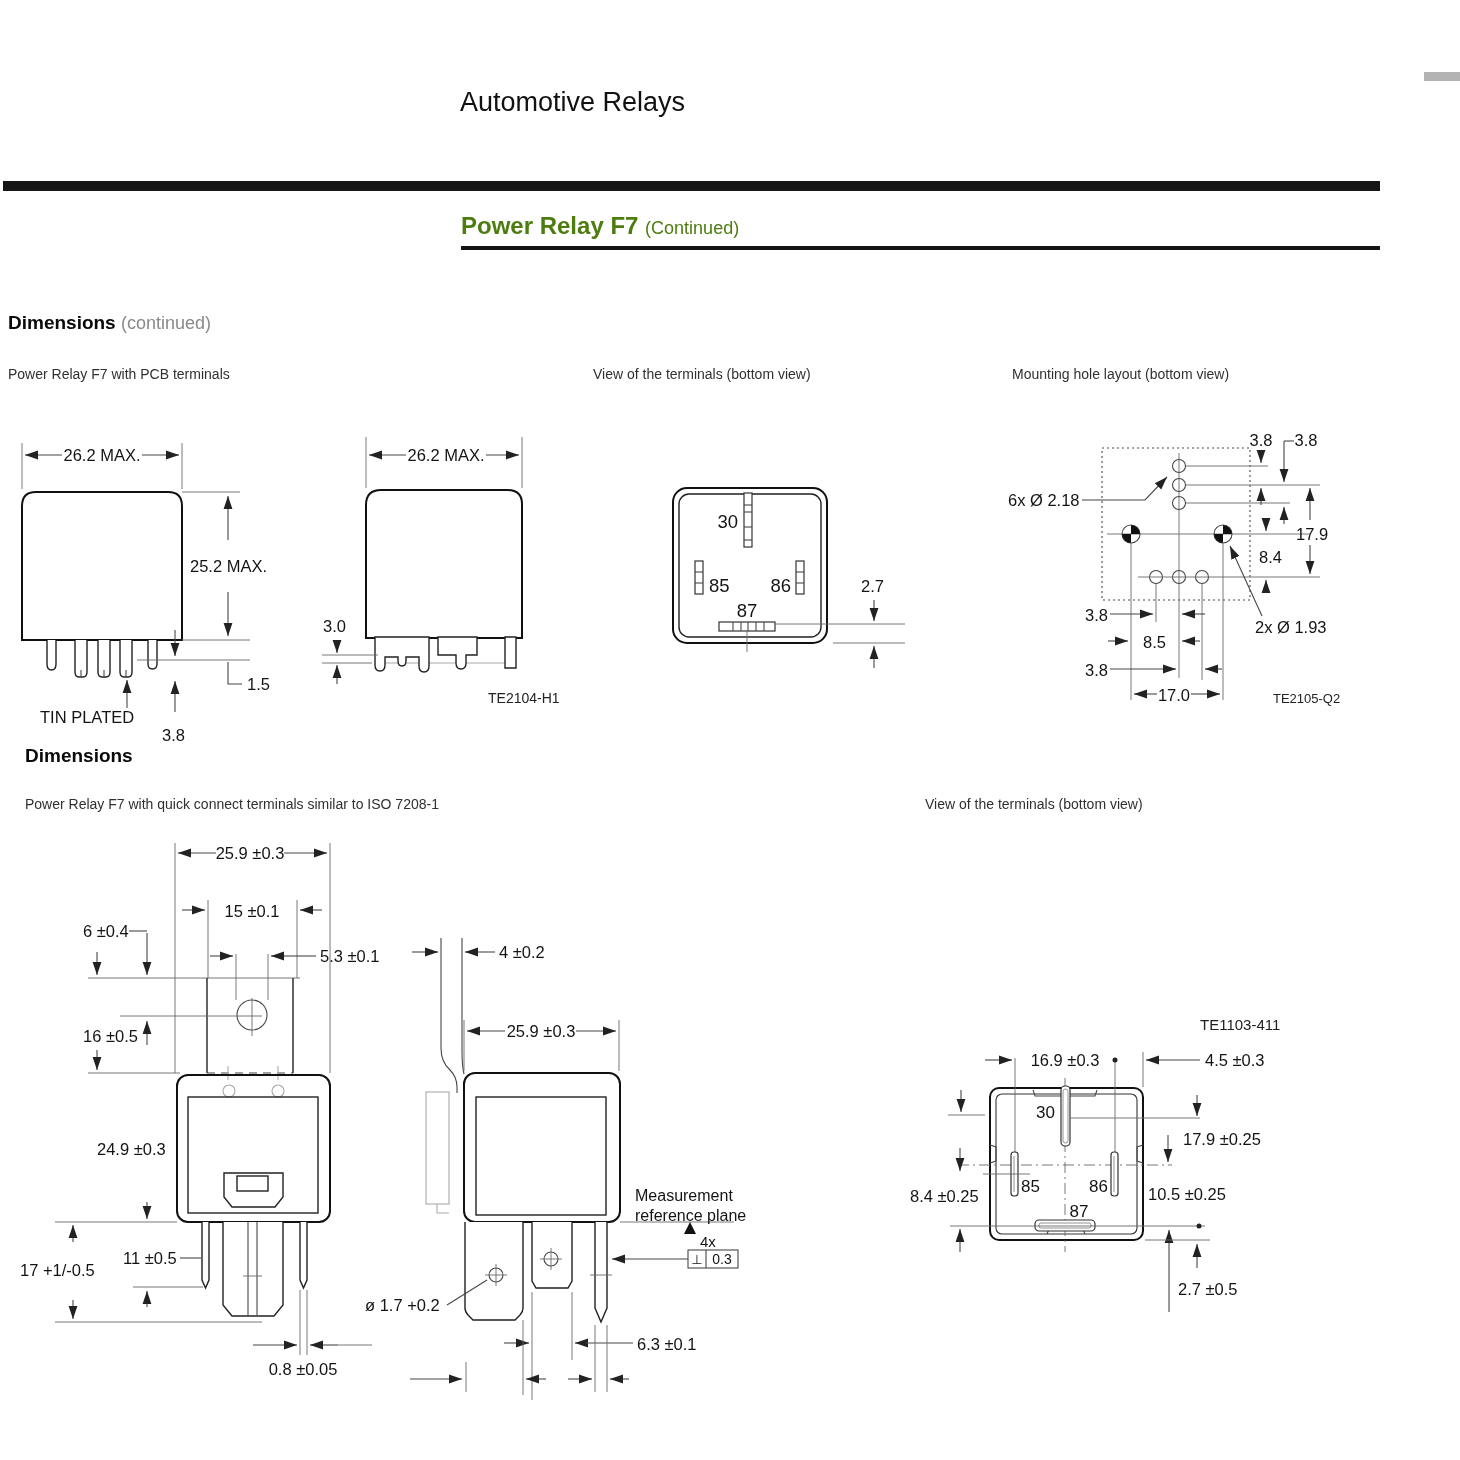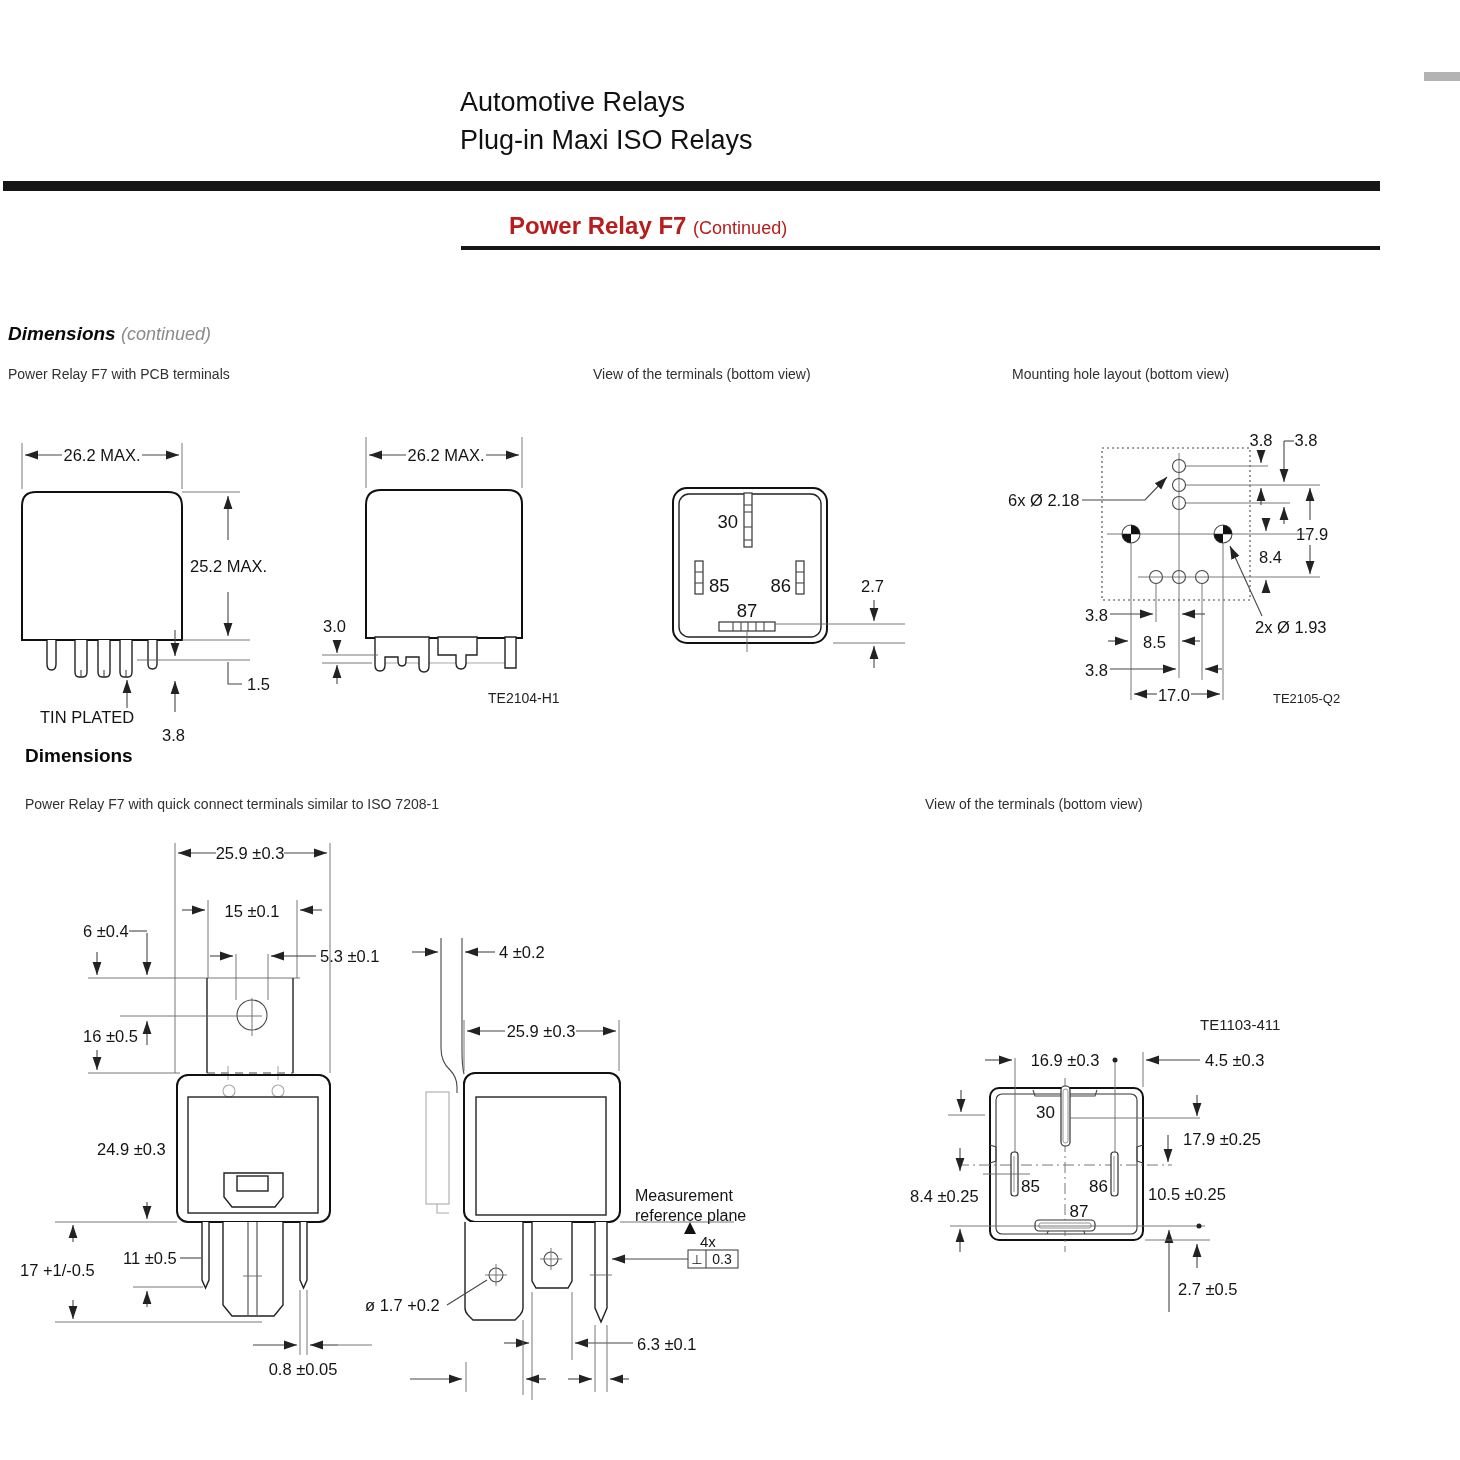--- a/index.html
+++ b/index.html
@@ -1,21 +1,21 @@
 <!DOCTYPE html>
 <html><head>
 <meta charset="utf-8">
 <style>
   html,body{margin:0;padding:0;background:#fff;}
   #page{position:relative;width:1460px;height:1460px;background:#fff;overflow:hidden;
         font-family:"Liberation Sans",sans-serif;color:#141414;}
   .abs{position:absolute;}
   .hdr{font-size:27px;line-height:38px;color:#111;}
   .bar{background:#161616;}
-  .ttl{font-size:24px;font-weight:bold;color:#b91c1c;margin-left:48px;}
+  .ttl{font-size:24px;font-weight:bold;color:#4d7c0f;}
   .ttl .cont{font-size:18px;font-weight:normal;}
   .h2{font-size:19px;font-weight:bold;color:#0a0a0a;}
   .h2 .cont{font-size:18px;font-weight:normal;color:#8a8a8a;}
   .cap{font-size:14px;color:#303030;}
   .graymark{background:#b3b3b3;}
   svg text{font-family:"Liberation Sans",sans-serif;fill:#141414;}
   .dim{font-size:16.5px;}
   .sm{font-size:14px;fill:#222;}
   .term{font-size:18.5px;}
   .ln{stroke:#474747;stroke-width:1.1;fill:none;}
@@ -31,32 +31,31 @@
 </style>
 </head>
 <body>
 
 <div id="page">
 
   <div class="abs graymark" style="left:1424px;top:72px;width:36px;height:9px;"></div>
 
   <div class="abs hdr" style="left:460px;top:83px;">
     <div>Automotive Relays</div>
-    <div>Plug-in Maxi ISO Relays</div>
   </div>
 
   <div class="abs bar" style="left:3px;top:181px;width:1377px;height:10px;"></div>
 
   <div class="abs ttl" style="left:461px;top:212px;">
     <span>Power Relay F7</span>
     <span class="cont">(Continued)</span>
   </div>
   <div class="abs bar" style="left:461px;top:246px;width:919px;height:4px;"></div>
 
-  <div class="abs h2" style="left:8px;top:323px;font-style:italic;">
+  <div class="abs h2" style="left:8px;top:312px;">
     <span>Dimensions</span>
     <span class="cont">(continued)</span>
   </div>
 
   <div class="abs cap" style="left:8px;top:366px;">Power Relay F7 with PCB terminals</div>
   <div class="abs cap" style="left:593px;top:366px;">View of the terminals (bottom view)</div>
   <div class="abs cap" style="left:1012px;top:366px;">Mounting hole layout (bottom view)</div>
 
   <div class="abs h2" style="left:25px;top:745px;">Dimensions</div>
   <div class="abs cap" style="left:25px;top:796px;">Power Relay F7 with quick connect terminals similar to ISO 7208-1</div>

